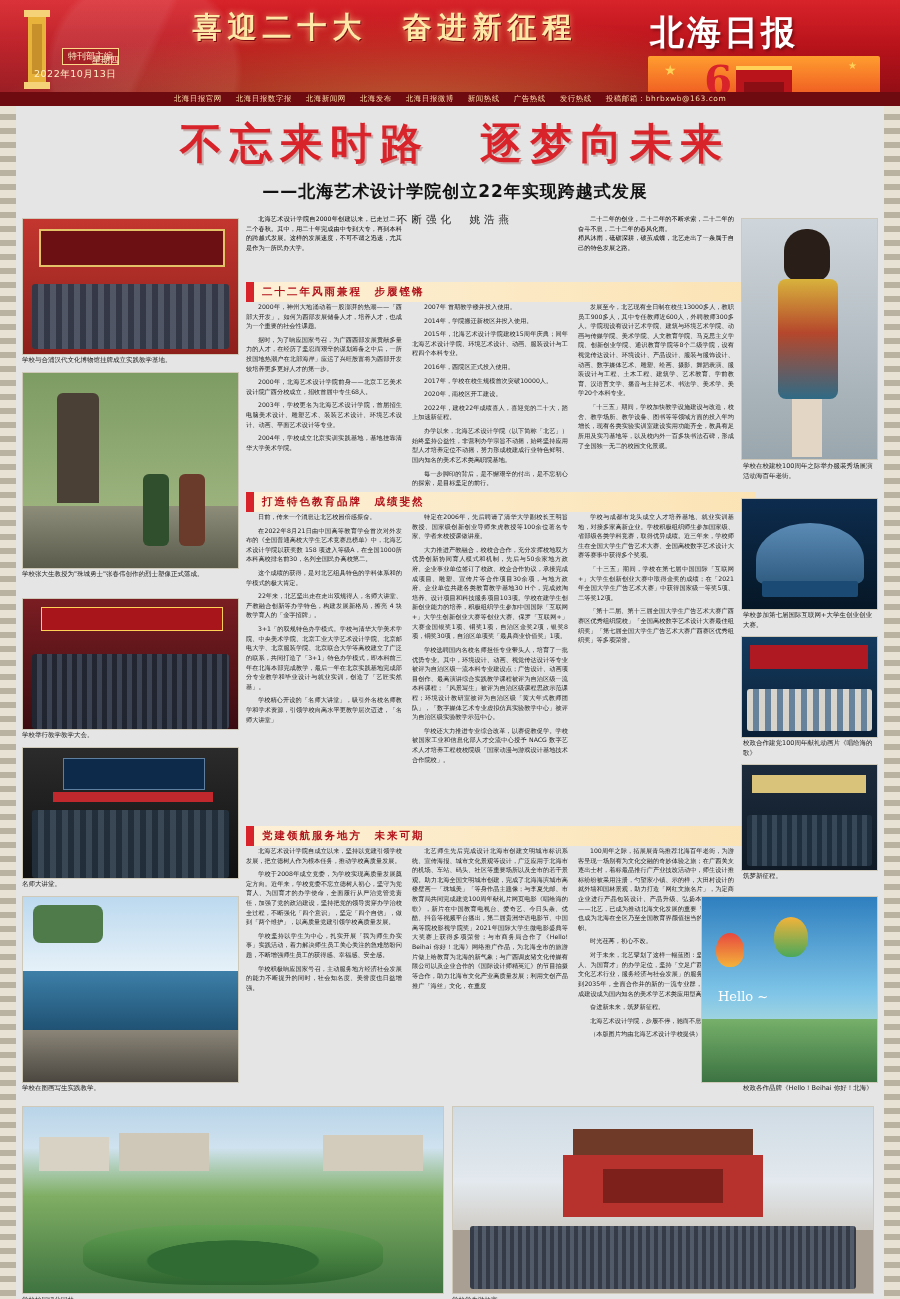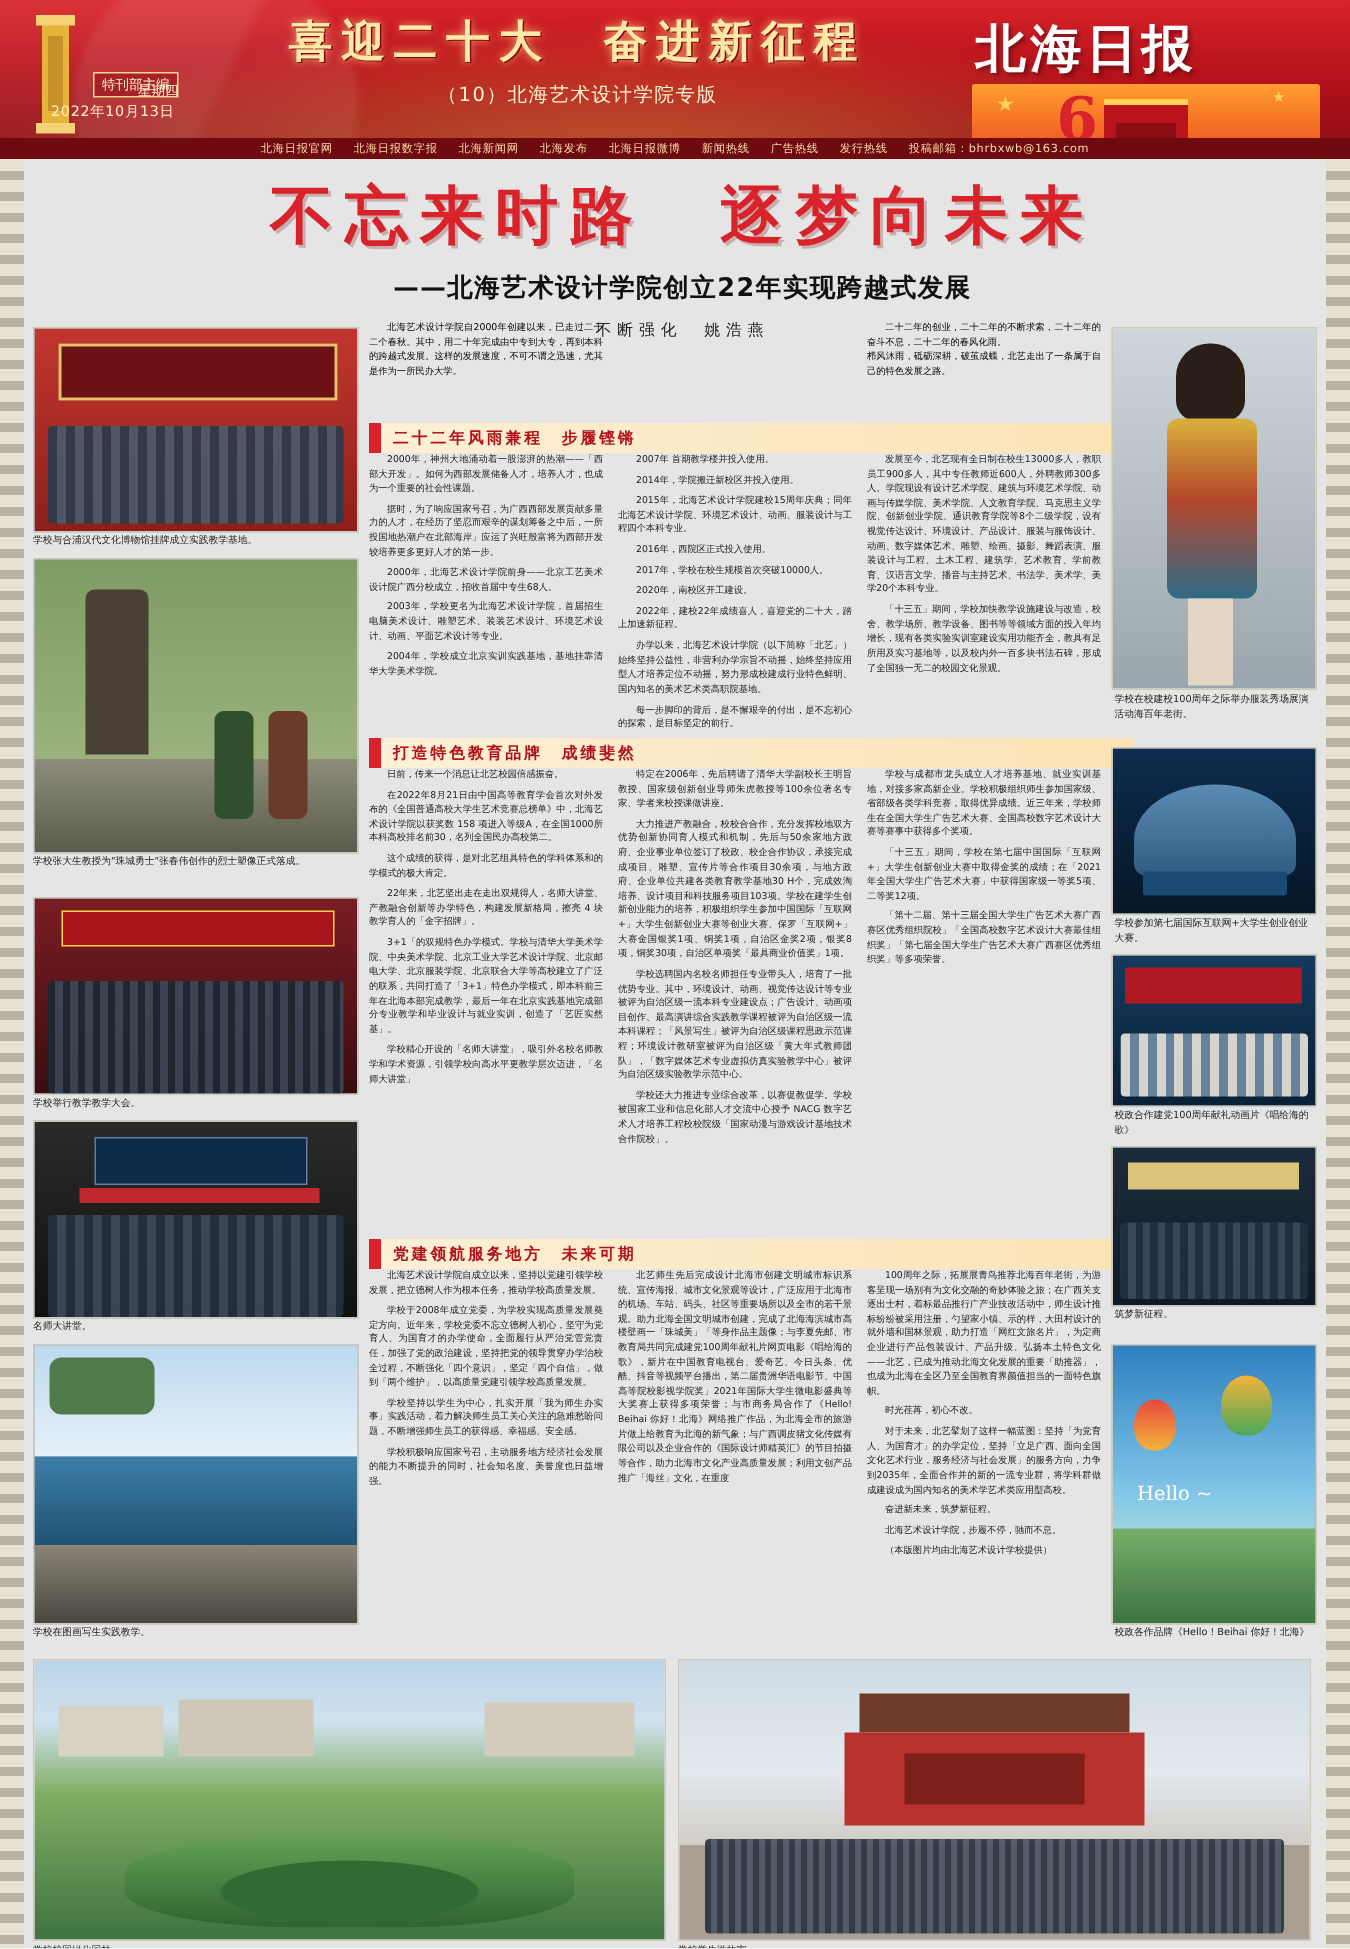--- a/index.html
+++ b/index.html
@@ -205,21 +205,20 @@
       <rect x="10" y="74" width="26" height="7" fill="#f5d277"></rect>
       <rect x="18" y="16" width="10" height="50" fill="#c8902a"></rect>
     </svg>
 
     <div class="mh-badge">特刊部主编</div>
     <div class="mh-date">2022年10月13日</div>
     <div class="mh-editor">星期四</div>
 
     <div class="mh-center">
       <div class="mh-title">喜迎二十大　奋进新征程</div>
-      <div class="mh-sub">（10）北海艺术设计学院专版</div>
     </div>
 
     <div class="mh-logo">北海日报</div>
     <div class="mh-skyline">
       <div class="gate"></div>
       <div class="star" style="left:16px; top:6px;">★</div>
       <div class="star" style="left:200px; top:4px; font-size:10px;">★</div>
     </div>
   </div>
 
@@ -410,21 +409,21 @@
 
     <div class="photo" style="right:22px; top:658px; width:135px; height:105px;">
       <div class="ph-inner">
         <div class="grad-photo"></div>
         <div style="position:absolute; left:10px; top:10px; width:114px; height:18px; background:#d9c27a;"></div>
         <div class="people" style="bottom:4%; height:48%; background:repeating-linear-gradient(90deg,#20303f 0 5px,#3a4b5c 5px 10px);"></div>
       </div>
     </div>
     <div class="cap-free" style="right:22px; top:766px; width:135px;">筑梦新征程。</div>
 
-    <div class="photo" style="right:22px; top:790px; width:135px; height:185px;">
+    <div class="photo" style="right:22px; top:790px; width:135px; height:185px;padding-left:40px;">
       <div class="ph-inner">
         <div style="position:absolute; inset:0; background:linear-gradient(180deg,#2f7fbf 0%,#7fc5e8 52%,#e9f3cf 100%);"></div>
         <div class="balloon" style="left:14px; top:36px; width:28px; height:34px; background:linear-gradient(180deg,#e8483f 0%,#f3b33a 100%);"></div>
         <div class="balloon" style="left:72px; top:20px; width:34px; height:40px; background:linear-gradient(180deg,#f3b33a 0%,#4aa85a 100%);"></div>
         <div style="position:absolute; left:0; bottom:0; width:100%; height:34%; background:linear-gradient(180deg,#76b06a 0%,#3c7342 100%);"></div>
         <div style="position:absolute; left:16px; top:92px; font-size:13px; color:#fff; font-family:'DejaVu Serif',serif;">Hello ~</div>
       </div>
     </div>
     <div class="cap-free" style="right:22px; top:978px; width:135px;">校政各作品牌《Hello！Beihai 你好！北海》</div>
 

